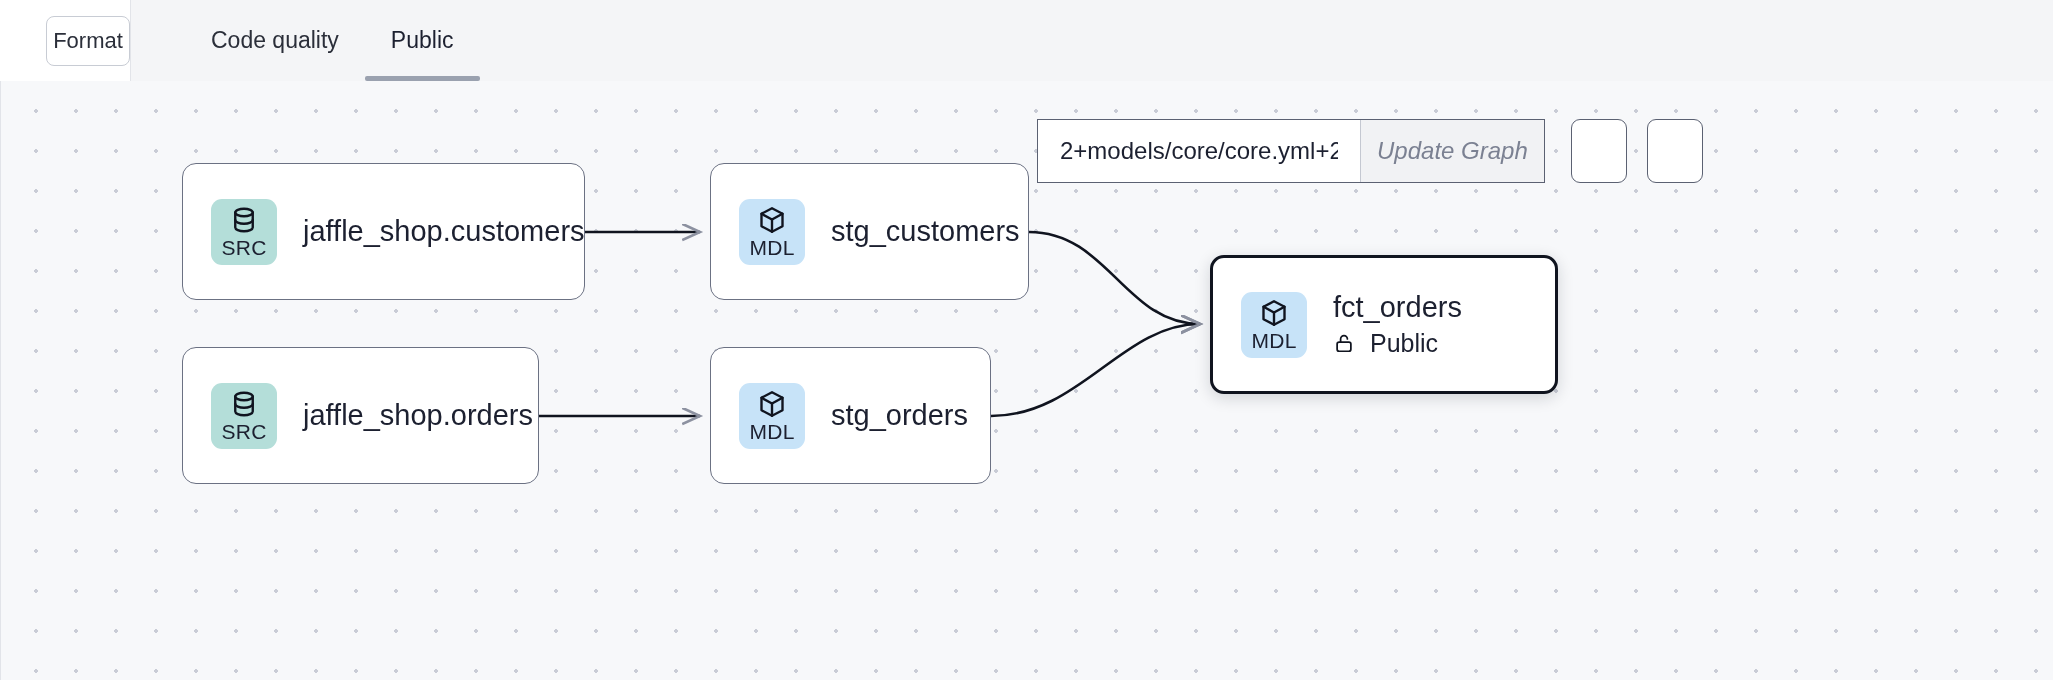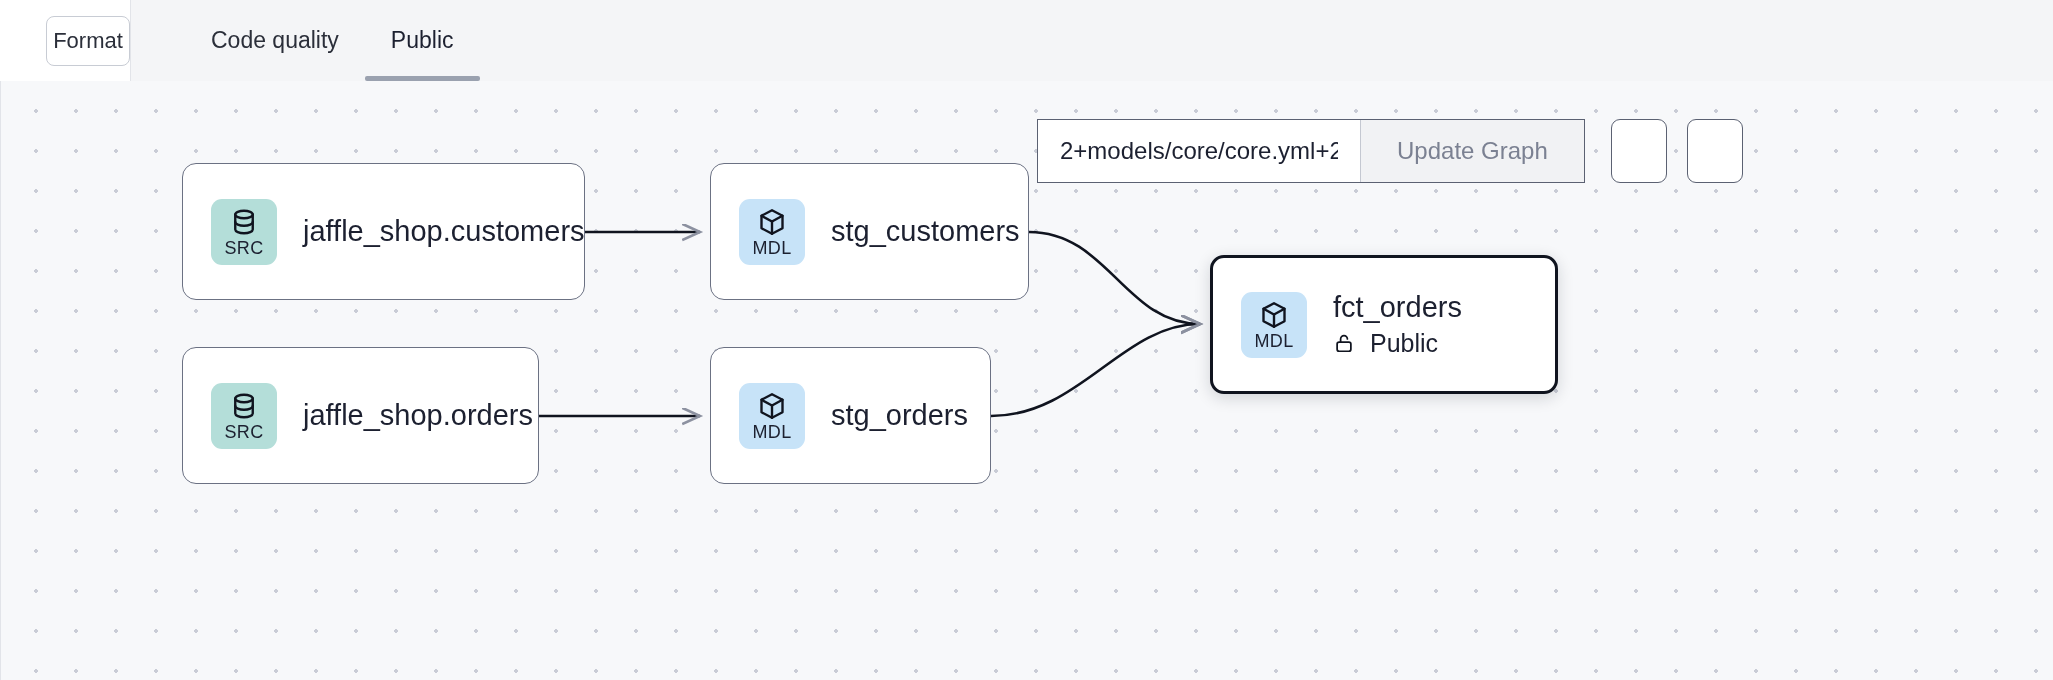--- a/index.html
+++ b/index.html
@@ -139,24 +139,25 @@
     height: 100%;
   }
 
   .update-graph-button {
     border: none;
     border-left: 1.4px solid #c4c8d1;
     background: #f1f2f4;
     font-size: 24px;
     color: #7b8192;
     font-family: "Liberation Sans", sans-serif;
-    padding: 0 36px;
+    padding: 0 16px;
     cursor: pointer;
     height: 100%;
     white-space: nowrap;
+    font-style: italic;
   }
 
   .aux-control {
     height: 64px;
     min-width: 56px;
     margin-left: 26px;
     border: 1.6px solid #5b6172;
     border-radius: 9px;
     background: #ffffff;
     cursor: pointer;
@@ -191,21 +192,21 @@
     justify-content: center;
     flex: 0 0 auto;
     gap: 0px;
   }
   .node-badge.src { background: #b4ded9; }
   .node-badge.mdl { background: #c7e3f8; }
 
   .node-badge svg { display: block; }
 
   .badge-label {
-    font-size: 18px;
+    font-size: 21px;
     color: #1c2030;
     font-family: "Liberation Sans", sans-serif;
     line-height: 1;
     margin-top: 2px;
     letter-spacing: 0.3px;
   }
 
   .node-body {
     display: flex;
     flex-direction: column;

